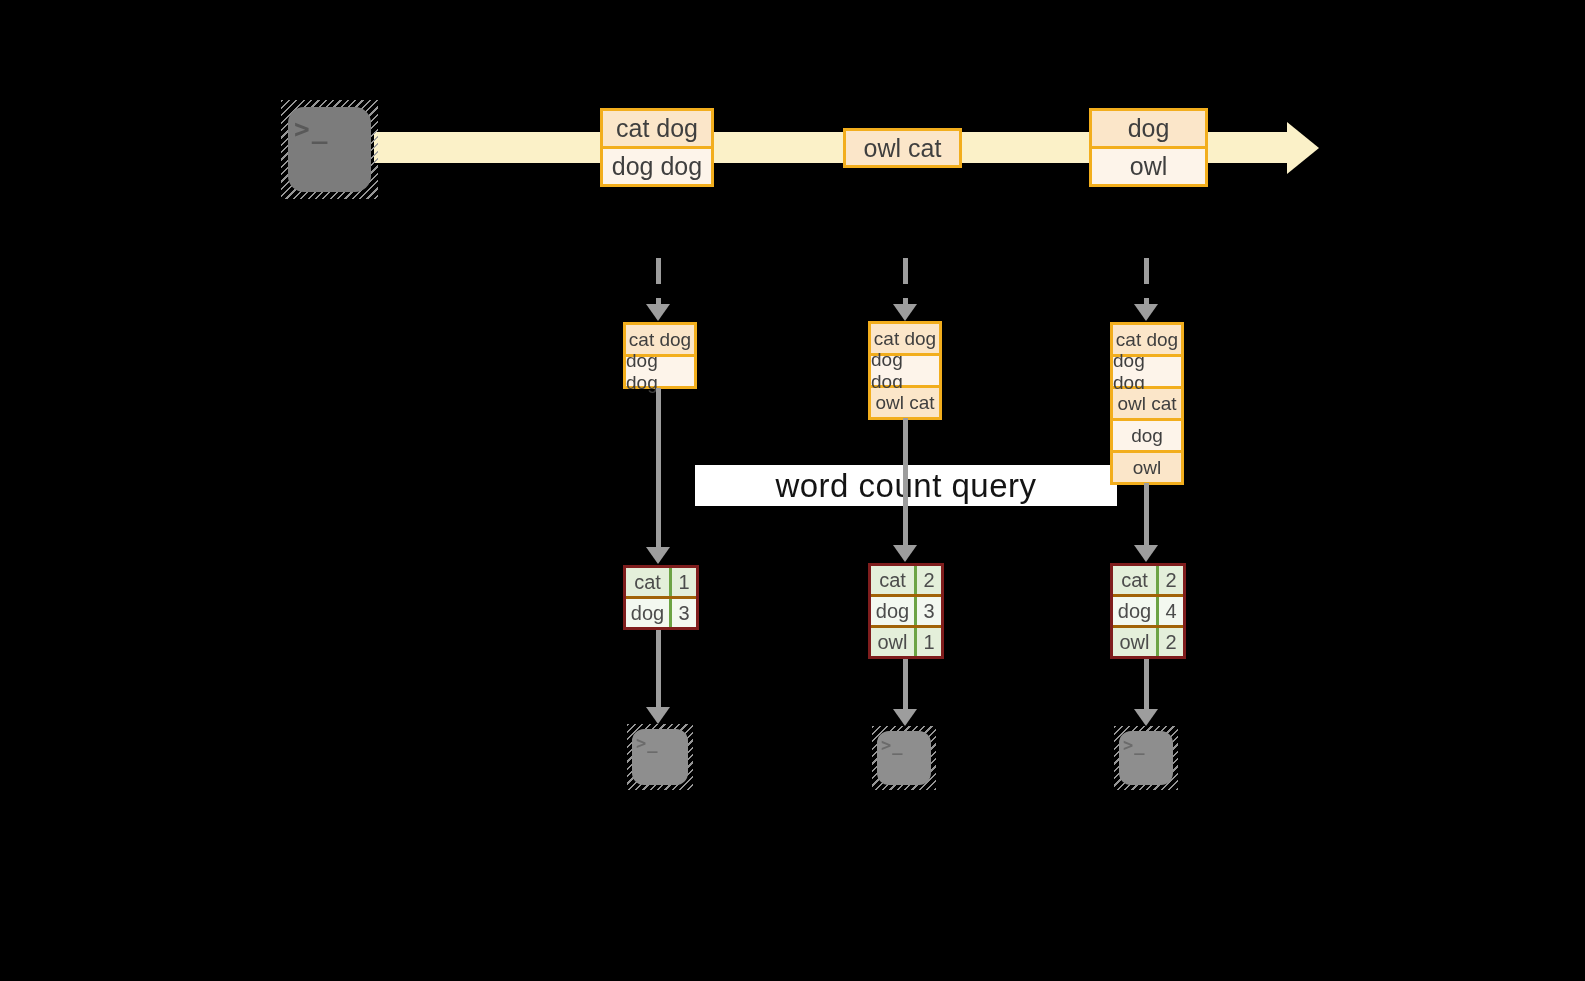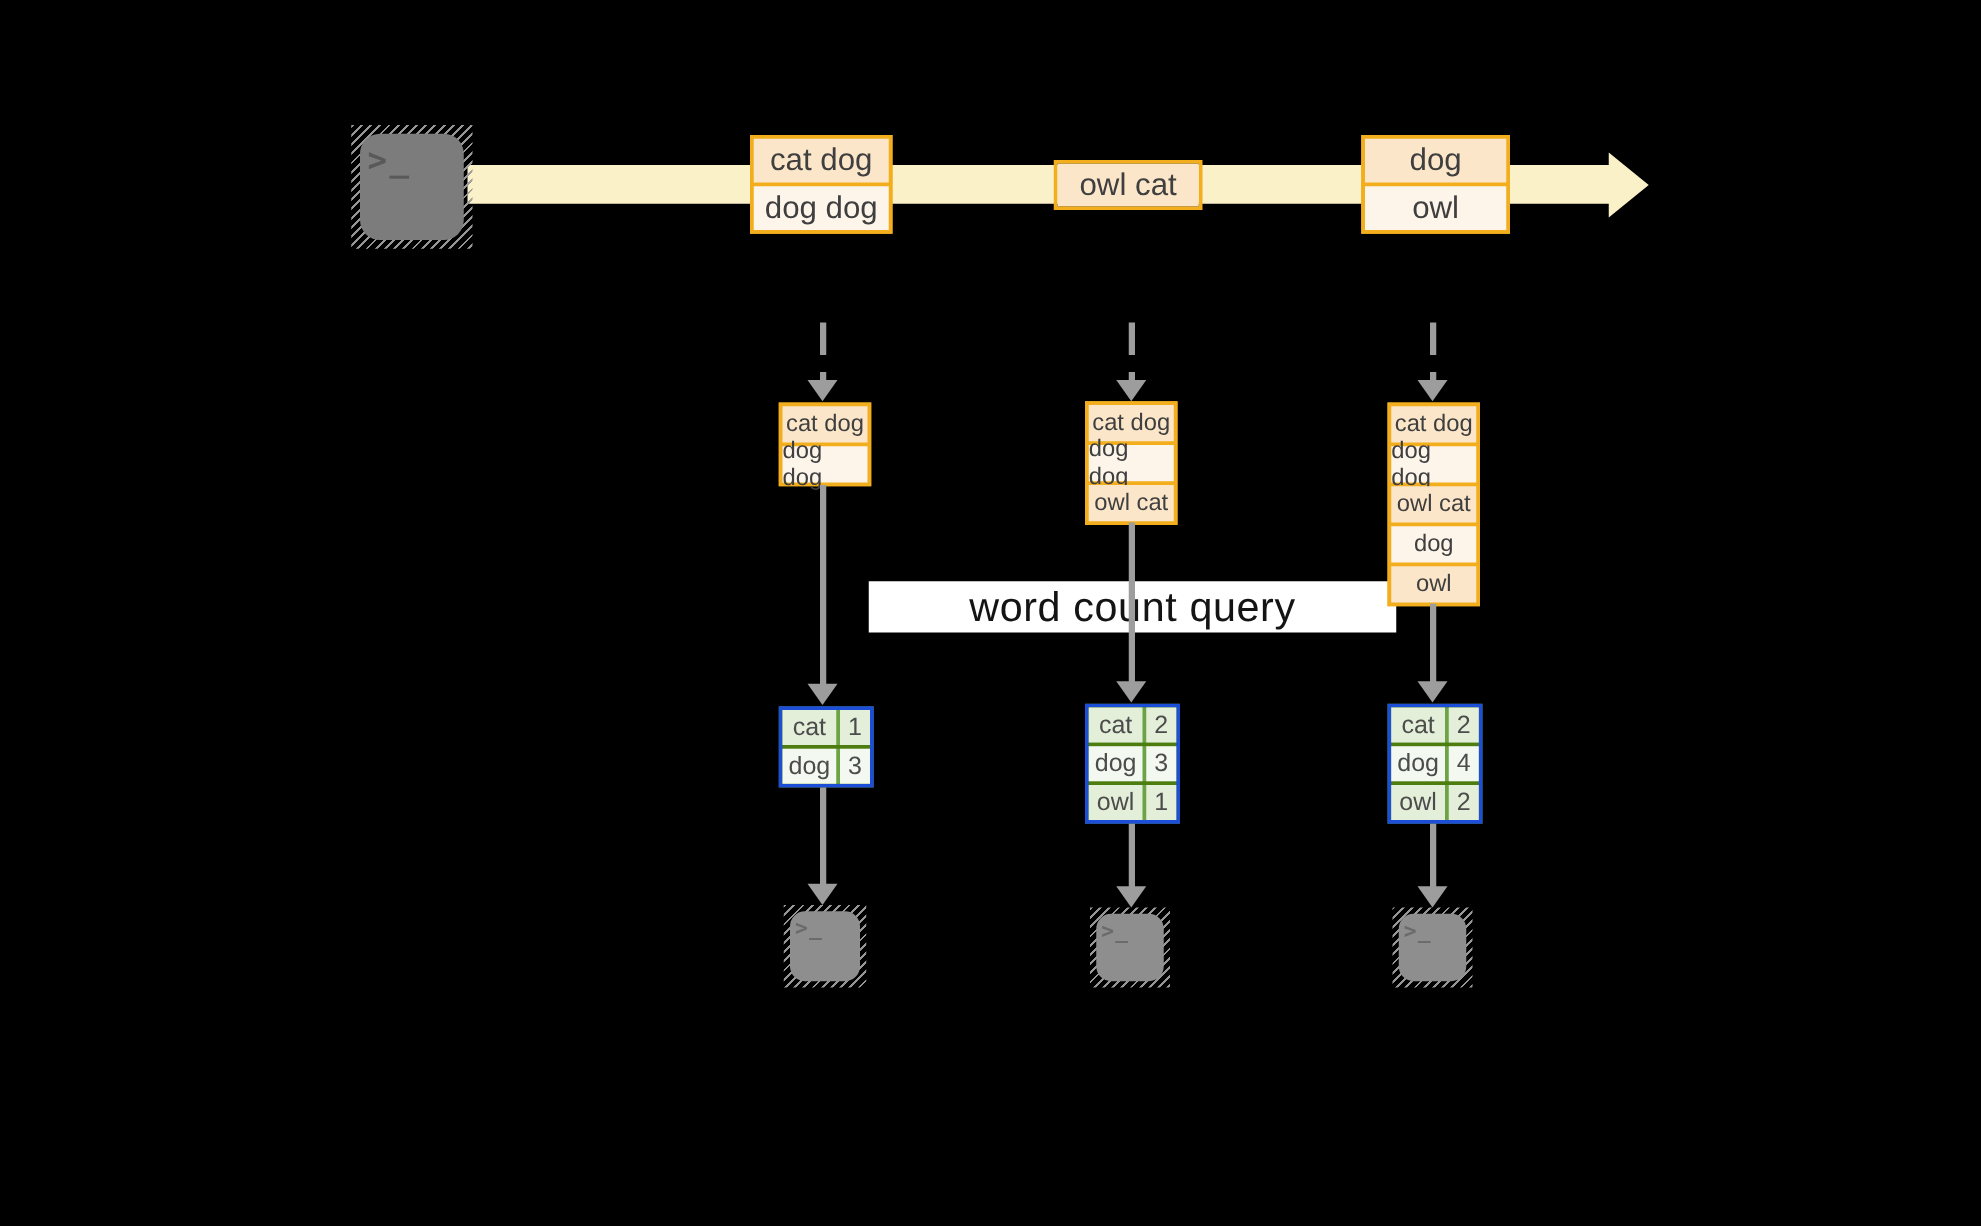--- a/index.html
+++ b/index.html
@@ -22,21 +22,21 @@
   .ostack .cell:nth-child(even) { background:#fdf4ea; }
   .ostack.big   { grid-auto-rows:35px; }
   .ostack.big .cell { font-size:25px; width:108px; }
   .ostack.big.wide .cell { width:113px; }
   .ostack.single { grid-auto-rows:34px; }
   .ostack.single .cell { font-size:25px; width:113px; }
   .ostack.small { grid-auto-rows:29px; }
   .ostack.small .cell { font-size:19px; width:68px; }
 
   
-  .gtable { display:grid; row-gap:3px; background:#4d7c0f; border:3px solid #1d4ed8; z-index:2; }
+  .gtable { display:grid; row-gap:3px; background:#a16207; border:3px solid #7f1d1d; z-index:2; }
   .grow { display:grid; grid-template-columns:43px 24px; column-gap:3px; background:#6ca344; }
   .gcell { display:flex; align-items:center; justify-content:center; height:28px;
            font-size:20px; color:#4c4c4c; }
   .grow:nth-child(odd)  .gcell { background:#e4efda; }
   .grow:nth-child(even) .gcell { background:#f3f8f0; }
 
   
   .arrow-line { width:5px; background:#9d9d9d; z-index:3; }
   .arrow-line.dashed { background:repeating-linear-gradient(180deg,#9d9d9d 0 26px,transparent 26px 40px); }
   .arrow-head { width:0; height:0; border-left:12px solid transparent;

